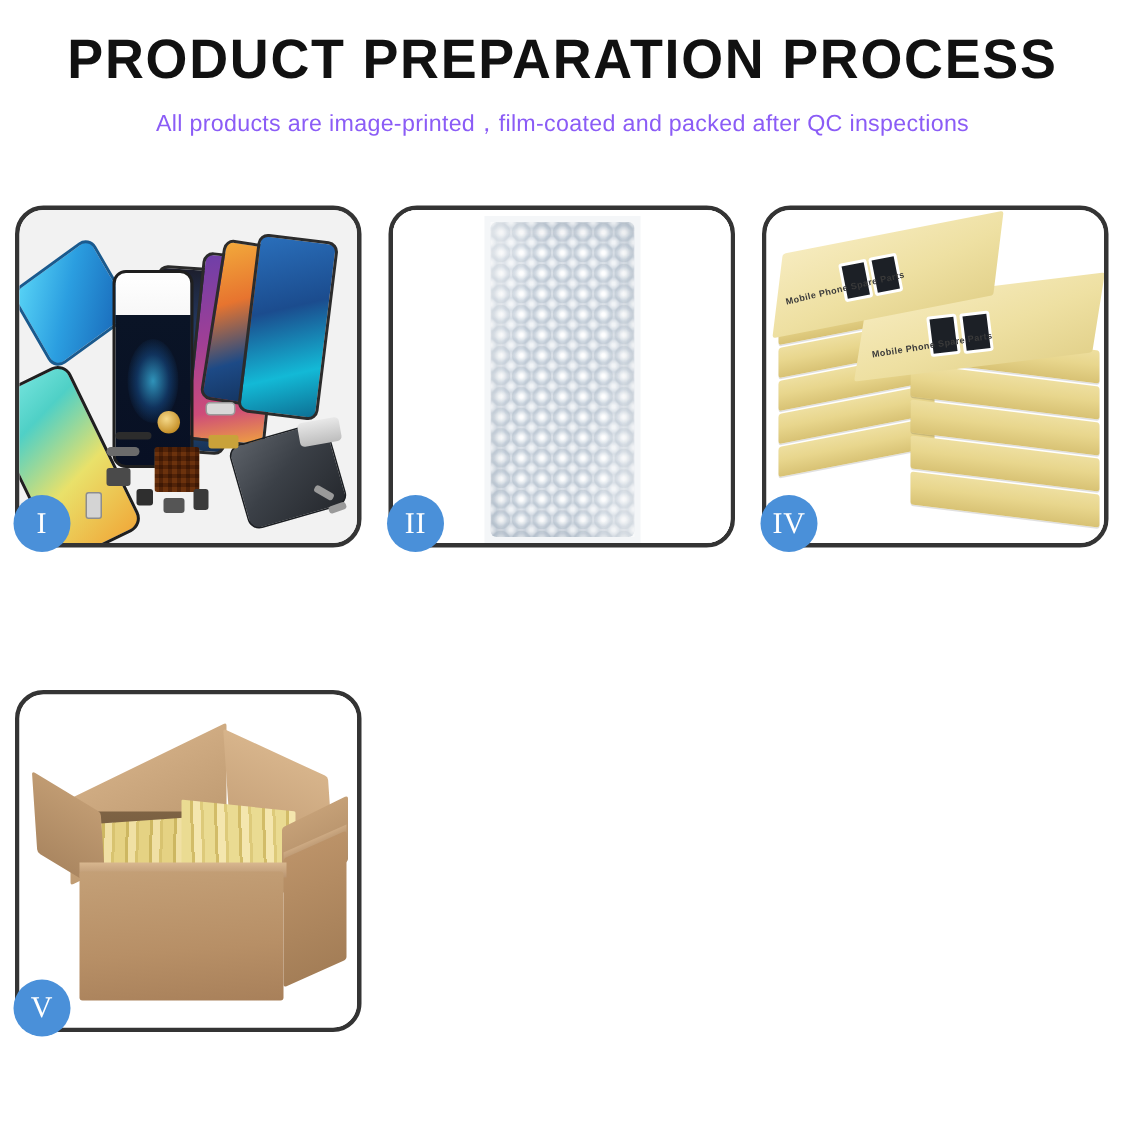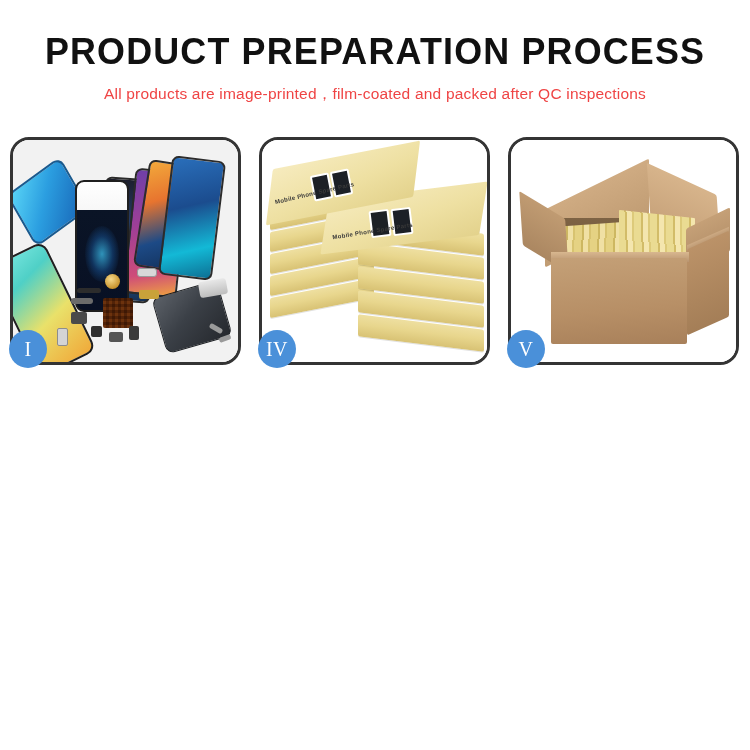--- a/index.html
+++ b/index.html
@@ -6,29 +6,29 @@
   body{
     width:750px;height:750px;
     background:#ffffff;
     font-family:"Liberation Sans","DejaVu Sans",sans-serif;
     overflow:hidden;
     position:relative;
   }
   .page{position:relative;width:750px;height:750px;}
 
   
-  .header{text-align:center;padding-top:33px;}
+  .header{text-align:center;padding-top:21px;}
   .title{
     font-size:37px;font-weight:700;color:#111111;
     letter-spacing:1.2px;line-height:1;
     transform:scaleX(0.97);
     font-family:"Liberation Sans","DejaVu Sans",sans-serif;
   }
   .subtitle{
-    margin-top:14px;font-size:15.5px;color:#ef4444;
+    margin-top:14px;font-size:15.5px;color:#8b5cf6;
     letter-spacing:.2px;font-weight:400;
   }
 
   
   .grid{
     position:absolute;left:10px;top:137px;
     width:730px;
     display:grid;
     grid-template-columns:231px 231px 231px;
     grid-template-rows:228px 228px;
@@ -358,20 +358,31 @@
         <div class="chip c9"></div>
         <div class="chip c10"></div>
         <div class="chip c11"></div>
         <div class="chip c12"></div>
         <div class="chip c13"></div>
         <div class="chip c14"></div>
       </div>
       <div class="badge">I</div>
     </div>
 
+    <div class="panel">
+      <div class="panel-inner p2">
+        <div class="bw-strip"></div>
+        <div class="bw"></div>
+        <div class="bw2"></div>
+        <div class="bw-shine"></div>
+        <div class="bw-edgeL"></div>
+        <div class="bw-edgeR"></div>
+      </div>
+      <div class="badge">II</div>
+    </div>
 
 
     <div class="panel">
       <div class="panel-inner p4">
         <div class="stack">
           <div class="sbox sb-l5"></div>
           <div class="sbox sb-l4"></div>
           <div class="sbox sb-l3"></div>
           <div class="sbox sb-l2"></div>
           <div class="sbox sb-l1"></div>

